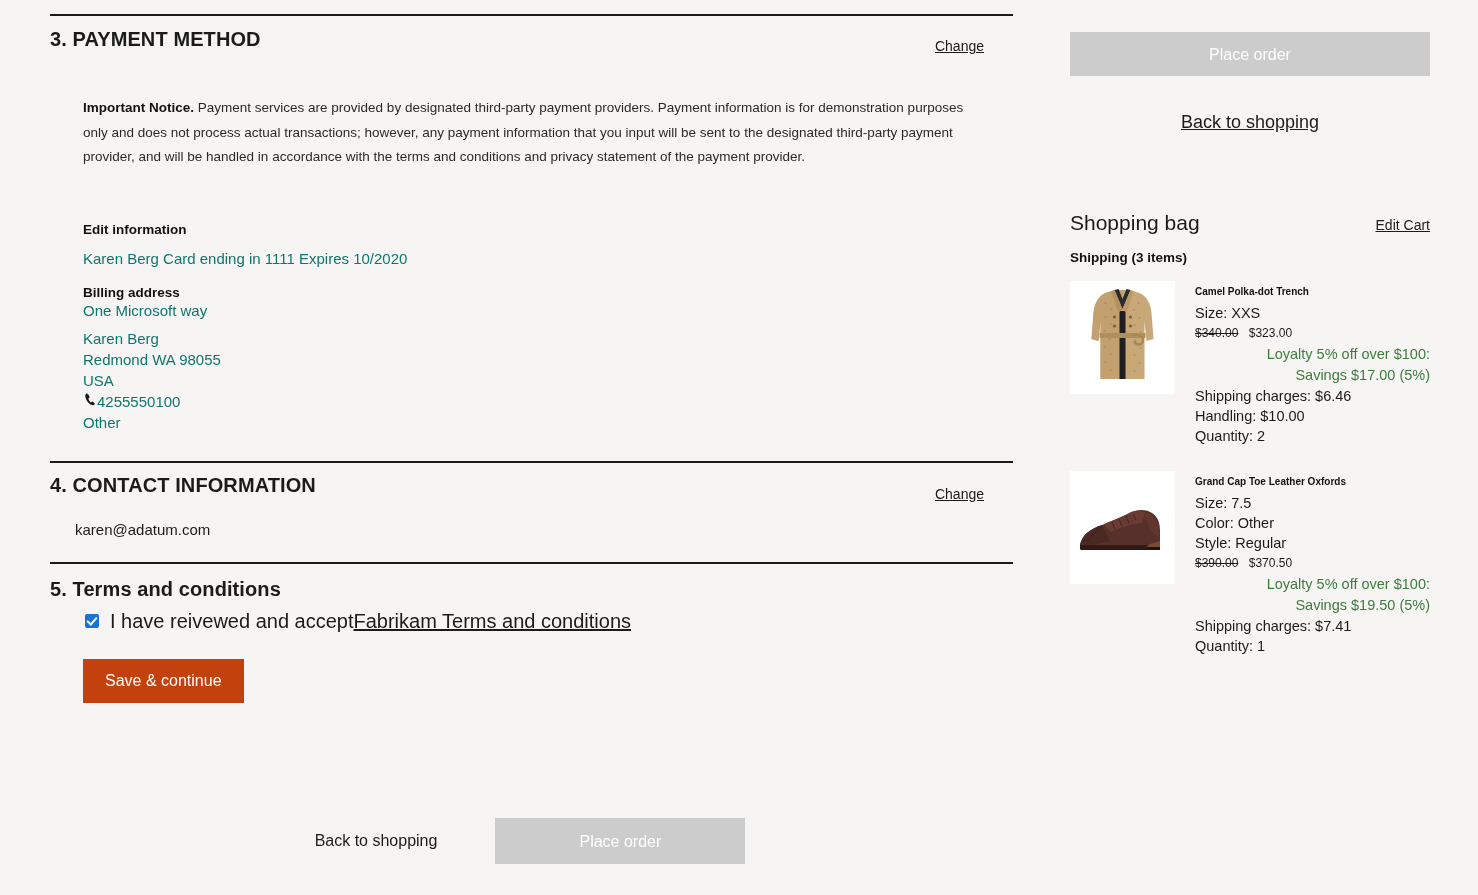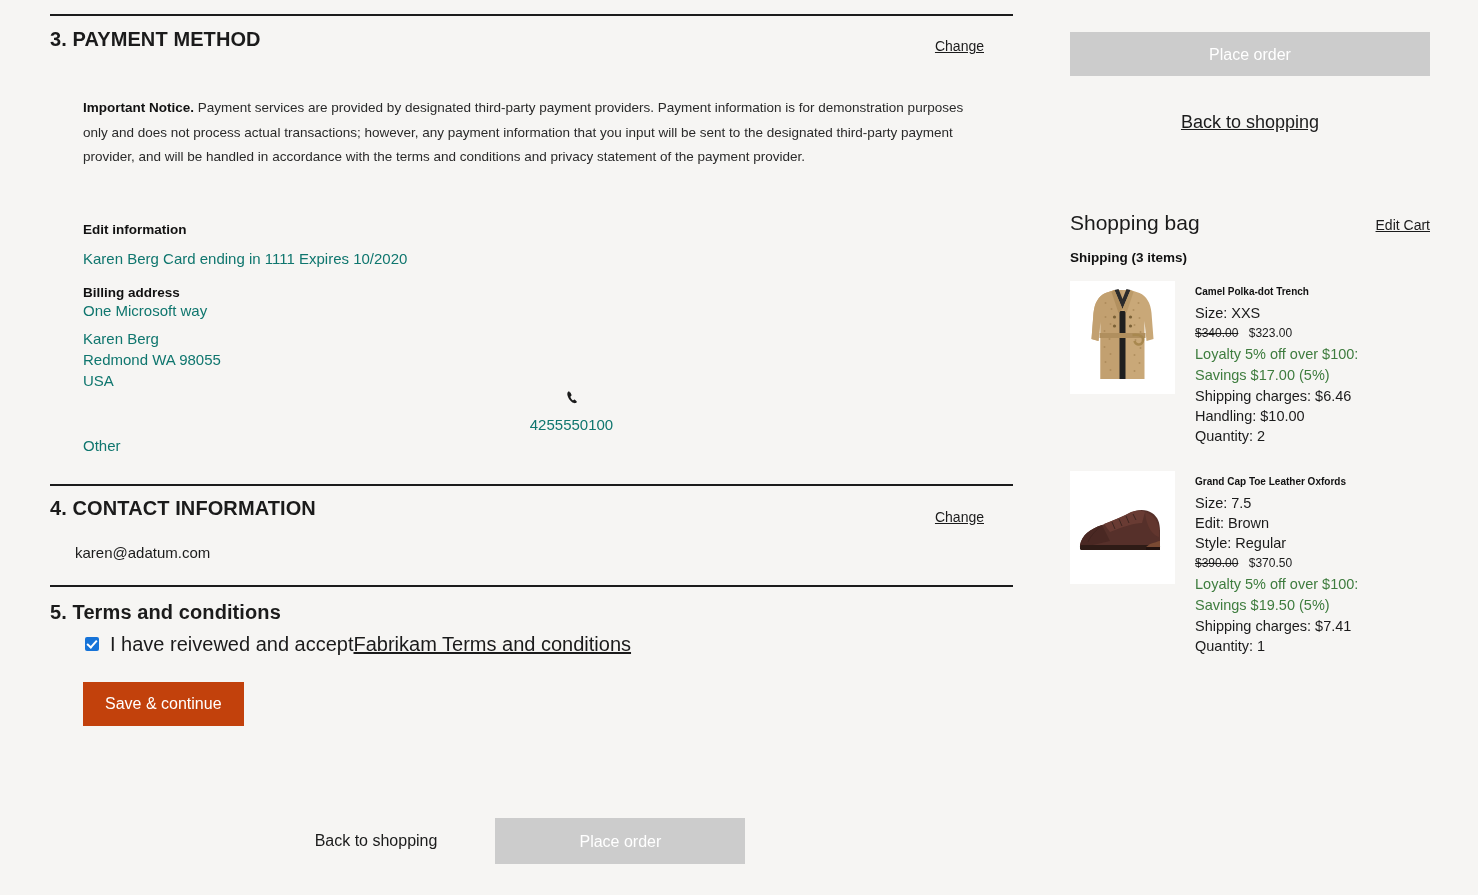--- a/index.html
+++ b/index.html
@@ -88,22 +88,20 @@
   .block-line {
     margin: 0 0 0 83px;
     font-size: 15px;
     line-height: 21px;
     color: #0f766e;
   }
 
   .phone-row {
     display: flex;
     align-items: center;
-    gap: 7px;
-    flex-direction: column;
   }
   .phone-icon {
     display: inline-block;
     font-size: 14px;
     line-height: 1;
     transform: rotate(10deg);
   }
 
   
   .contact-value {
@@ -268,20 +266,21 @@
     color: #1b1b1b;
   }
   .price-old {
     text-decoration: line-through;
     margin-right: 7px;
   }
   .loyalty {
     font-size: 14.5px;
     line-height: 21px;
     color: #3e7c3e;
+    text-align: right;
   }
 </style>
 </head>
 <body>
 
 <div class="page">
 
   <div class="main-col">
 
     <div class="rule" style="margin-top:14px;"></div>
@@ -439,21 +438,21 @@
               <path d="M30,48 C24,53 20,58 18,63" stroke="#3a211c" stroke-width="1" fill="none" opacity="0.6"></path>
               <rect x="10" y="66" width="80" height="5" rx="1.5" fill="#2e1b16"></rect>
               <path d="M76,68 L90,68 L90,62 C88,62 84,64 80,65 Z" fill="#7a4a33"></path>
               <path d="M76,71 L90,71 L90,68 L76,68 Z" fill="#231310"></path>
             </g>
           </svg>
         </div>
         <div class="item-info">
           <div class="item-name">Grand Cap Toe Leather Oxfords</div>
           <div class="attr">Size: 7.5</div>
-          <div class="attr">Edit: Brown</div>
+          <div class="attr">Color: Other</div>
           <div class="attr">Style: Regular</div>
           <div class="price-row">
             <span class="price-old">$390.00</span>
             <span>$370.50</span>
           </div>
           <div class="loyalty">Loyalty 5% off over $100:</div>
           <div class="loyalty">Savings $19.50 (5%)</div>
           <div class="attr">Shipping charges: $7.41</div>
           <div class="attr">Quantity: 1</div>
         </div>

